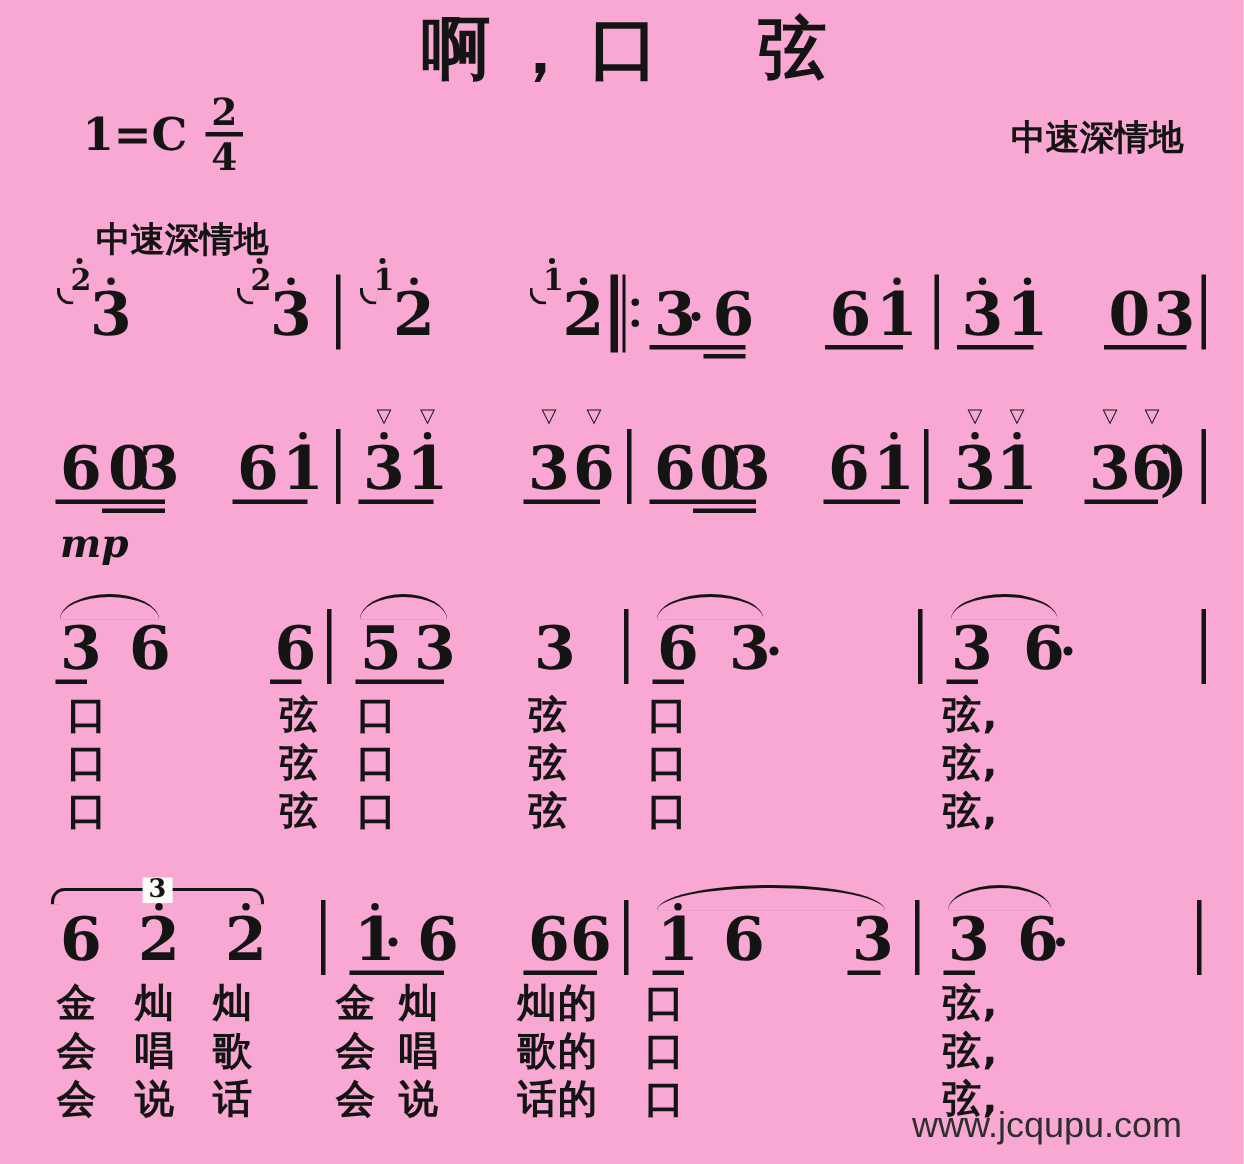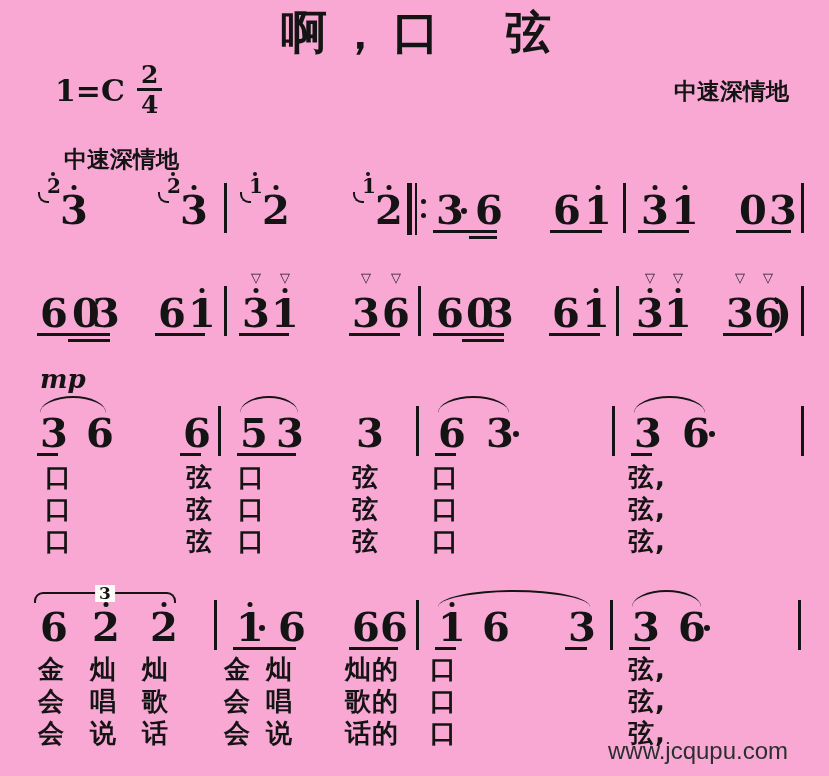--- a/index.html
+++ b/index.html
@@ -6,21 +6,21 @@
   .page{position:relative;width:829px;height:776px;margin:0 auto;background:#f9a8d4;color:#141414;overflow:hidden;font-family:"DejaVu Serif",serif;padding-left:13px;}
   
   .title{position:absolute;top:2px;left:0;width:100%;text-align:center;font-size:46px;font-weight:700;letter-spacing:10px;font-family:"DejaVu Sans",sans-serif;}
   .keysig{position:absolute;left:55px;top:68px;font-size:30px;font-weight:700;}
   .frac{display:inline-block;vertical-align:middle;text-align:center;line-height:1;margin-left:12px;margin-top:-6px;}
   .frac .num{display:block;font-size:25px;font-weight:700;border-bottom:3px solid #141414;padding:0 4px 1px;}
   .frac .den{display:block;font-size:25px;font-weight:700;padding-top:1px;}
   .voice{position:absolute;left:0;top:74px;width:100%;text-align:center;font-size:26px;font-weight:700;letter-spacing:2px;font-family:"DejaVu Sans",sans-serif;}
   .credit{position:absolute;left:674px;top:76px;font-size:23px;font-weight:700;font-family:"DejaVu Sans",sans-serif;}
   .tempo{position:absolute;left:64px;top:144px;font-size:23px;font-weight:700;font-family:"DejaVu Sans",sans-serif;}
-  .mp{position:absolute;left:40px;top:364px;font-size:26px;font-weight:700;font-style:italic;font-family:"DejaVu Serif",serif;}
+  .mp{position:absolute;left:40px;top:348px;font-size:26px;font-weight:700;font-style:italic;font-family:"DejaVu Serif",serif;}
   .watermark{position:absolute;left:608px;top:737px;font-size:24px;color:#2e2e2e;font-family:"Liberation Sans",sans-serif;}
   
   .score{position:absolute;left:0;top:0;width:829px;height:776px;}
   .mline{position:absolute;left:0;width:829px;height:60px;}
   .note{position:absolute;top:0;height:30px;line-height:30px;font-size:40px;font-weight:700;font-family:"DejaVu Serif",serif;}
   .octdot{position:absolute;left:50%;transform:translateX(-50%);top:-10px;width:5px;height:5px;border-radius:50%;background:#141414;}
   .accent{position:absolute;left:50%;transform:translateX(-50%);top:-27px;font-size:13px;line-height:1;font-style:normal;font-weight:700;font-family:"DejaVu Sans",sans-serif;}
   .barline{position:absolute;top:-12px;width:2.5px;height:50px;background:#141414;}
   .beam{position:absolute;height:2.5px;background:#141414;}
   .beam.lv1{top:35px;}

